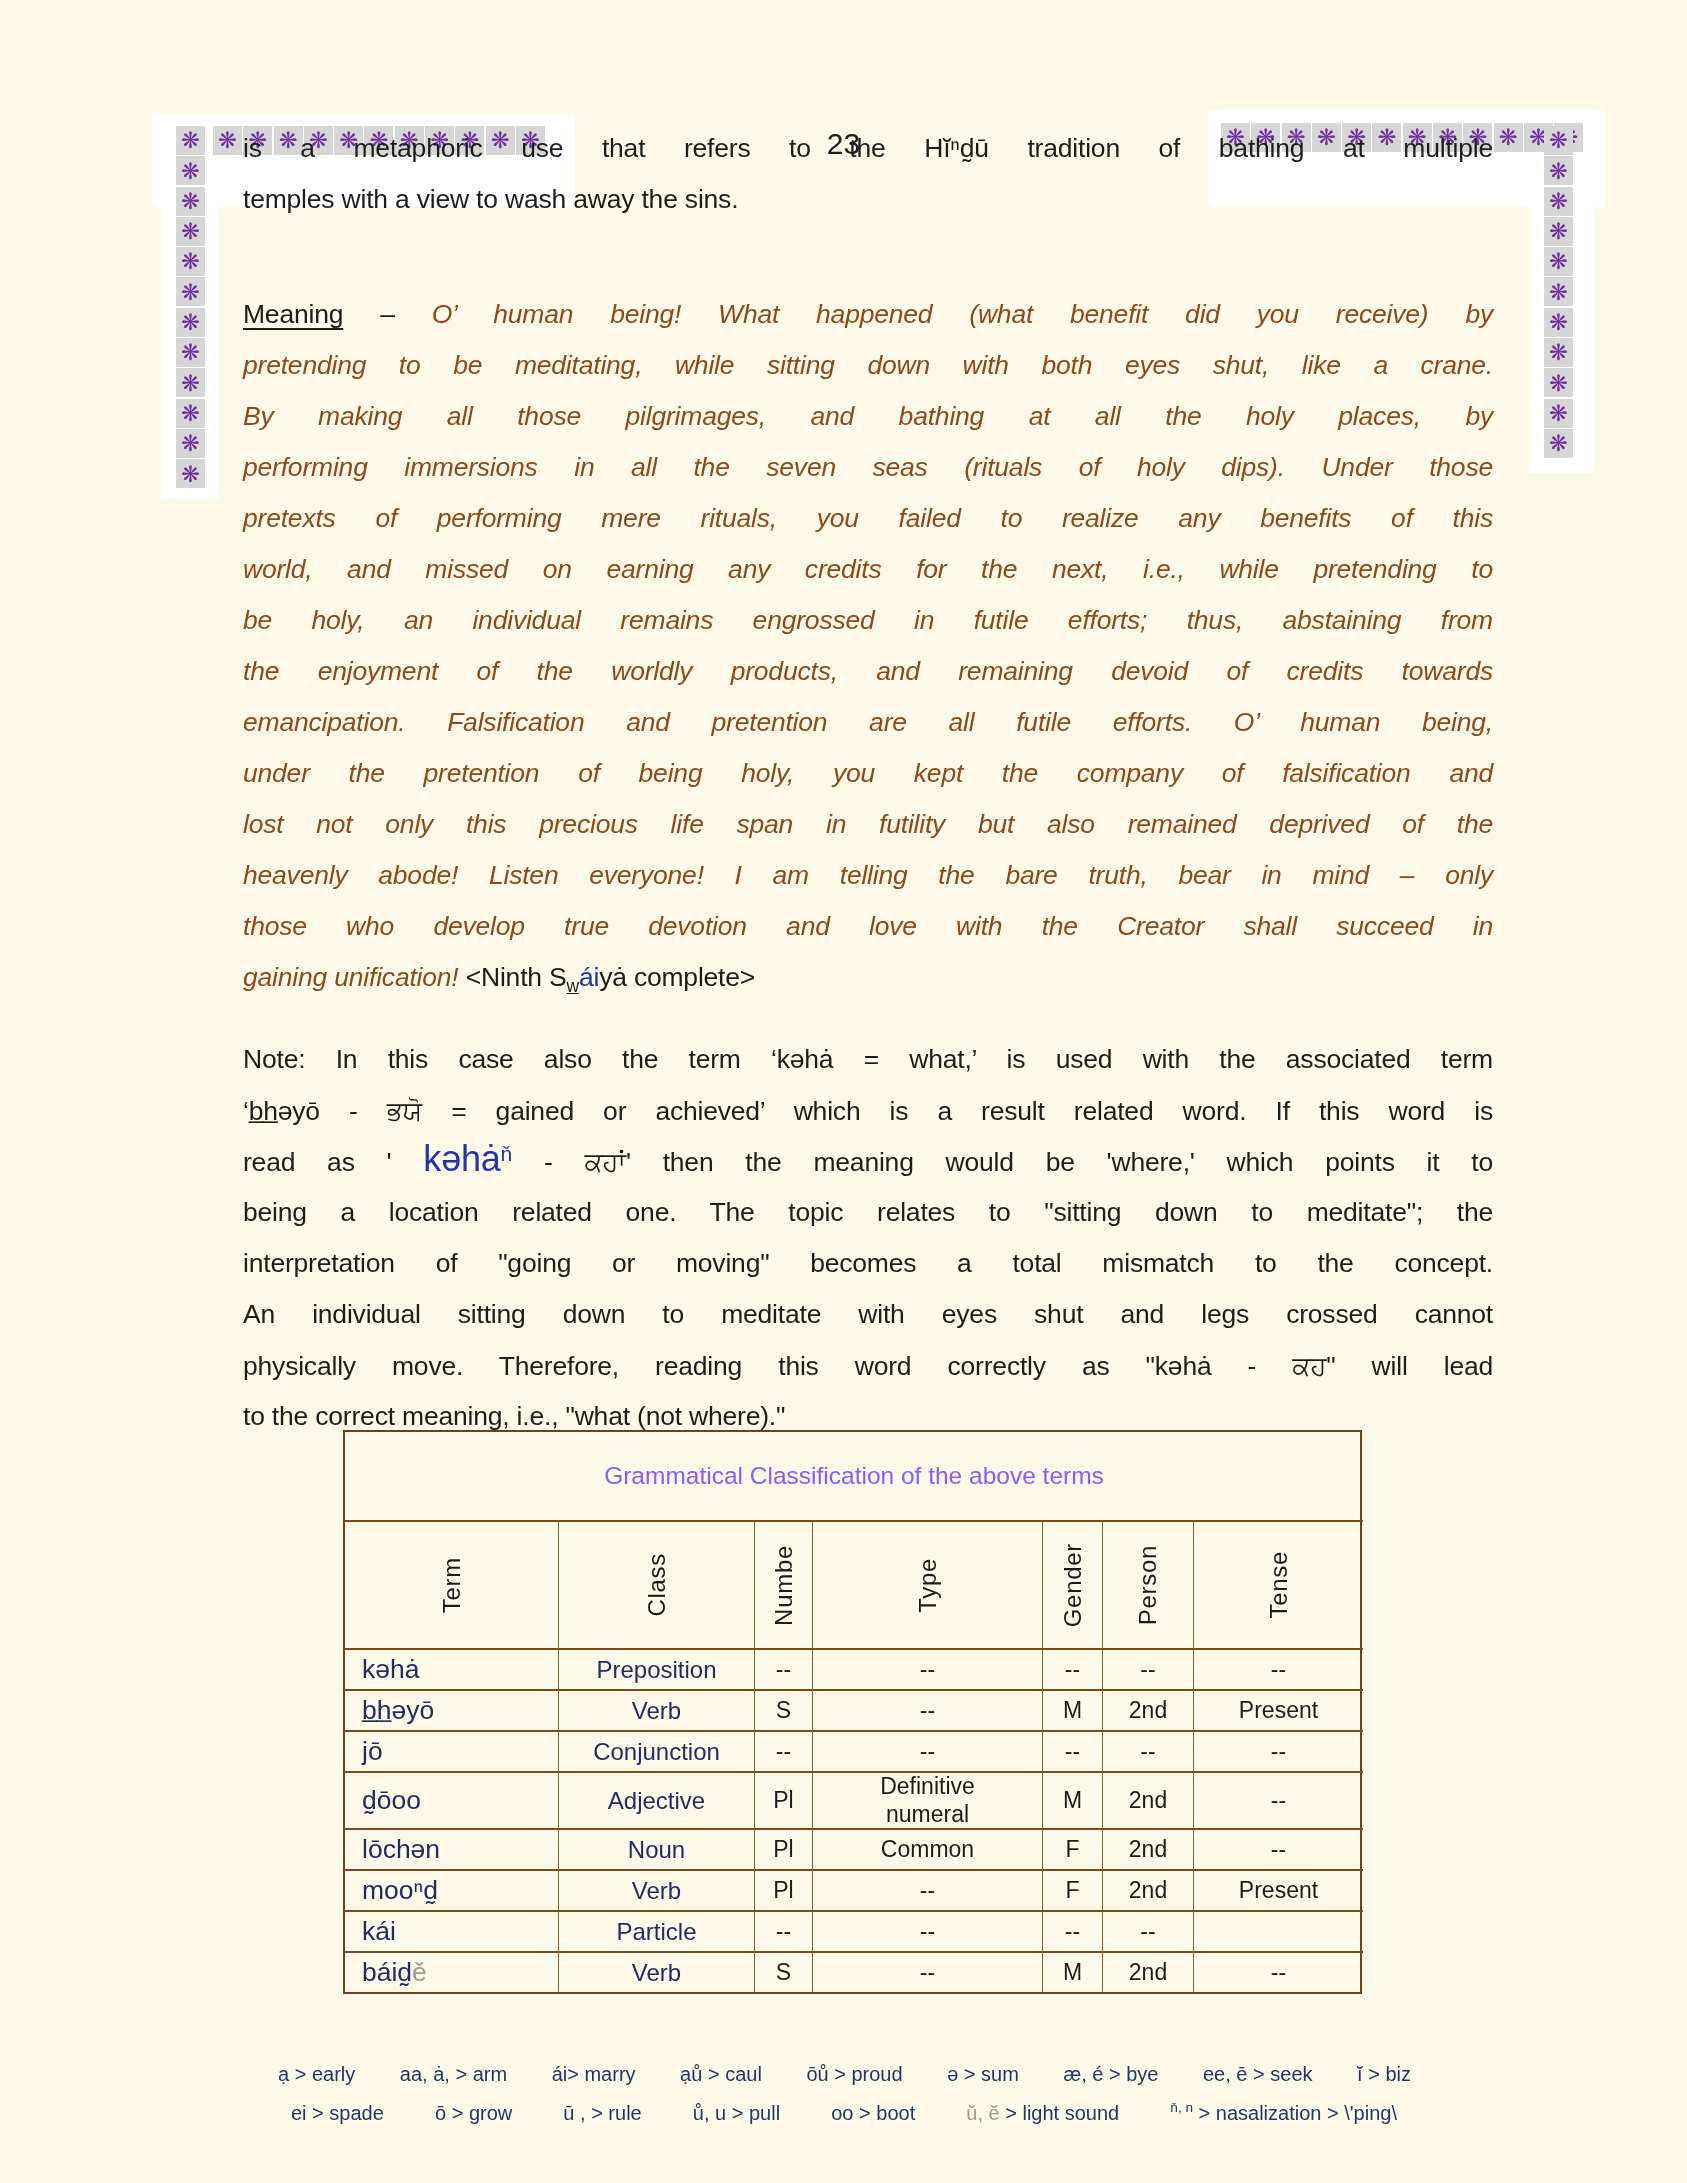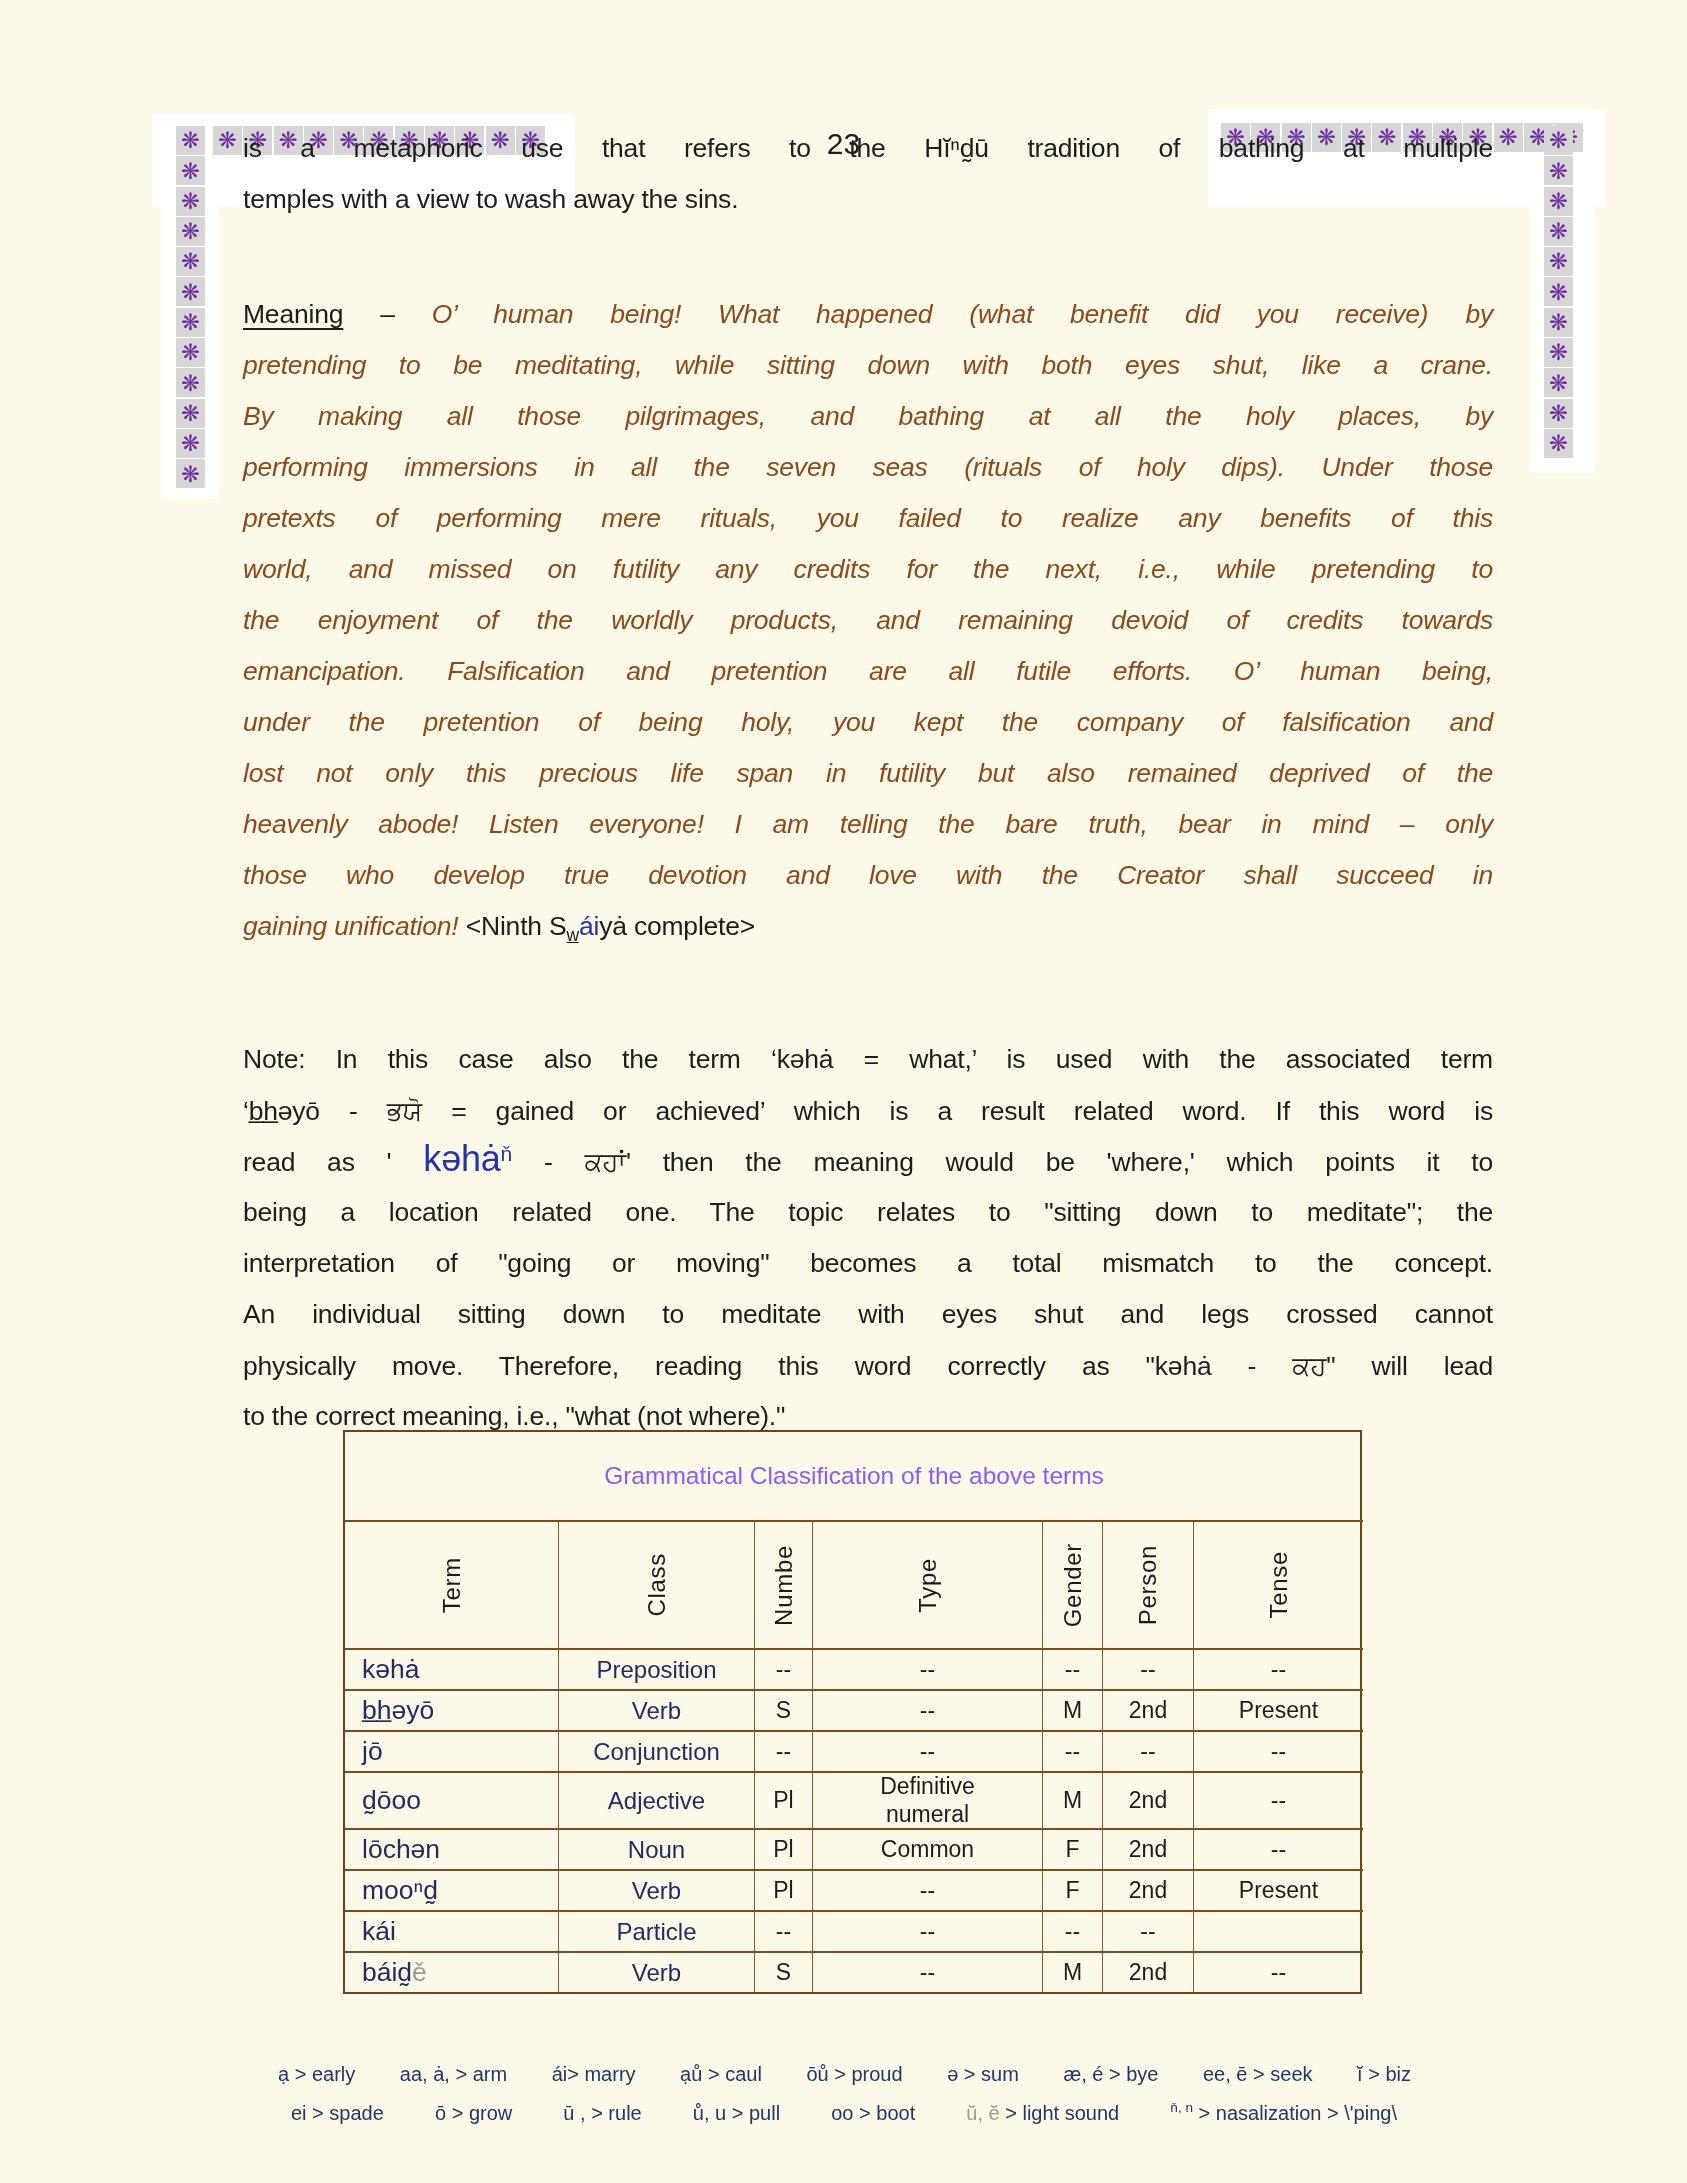--- a/index.html
+++ b/index.html
@@ -163,21 +163,22 @@
   <div id="para1" class="tblock" style="top:123px;">
       <div class="tline"><span>is a metaphoric use that refers to the Hĭⁿd̰ū tradition of bathing at multiple</span></div>
       <div class="tline"><span>temples with a view to wash away the sins.</span></div>
     </div>
   <div id="meaning" class="tblock" style="top:289px;">
       <div class="tline"><span class="s-head">Meaning</span><span class="s-black"> – </span><span>O’ human being! What happened (what benefit did you receive) by</span></div>
       <div class="tline"><span>pretending to be meditating, while sitting down with both eyes shut, like a crane.</span></div>
       <div class="tline"><span>By making all those pilgrimages, and bathing at all the holy places, by</span></div>
       <div class="tline"><span>performing immersions in all the seven seas (rituals of holy dips). Under those</span></div>
       <div class="tline"><span>pretexts of performing mere rituals, you failed to realize any benefits of this</span></div>
-      <div class="tline"><span>world, and missed on futility any credits for the next, i.e., while pretending to</span></div>
+      <div class="tline"><span>world, and missed on earning any credits for the next, i.e., while pretending to</span></div>
+      <div class="tline"><span>be holy, an individual remains engrossed in futile efforts; thus, abstaining from</span></div>
       <div class="tline"><span>the enjoyment of the worldly products, and remaining devoid of credits towards</span></div>
       <div class="tline"><span>emancipation. Falsification and pretention are all futile efforts. O’ human being,</span></div>
       <div class="tline"><span>under the pretention of being holy, you kept the company of falsification and</span></div>
       <div class="tline"><span>lost not only this precious life span in futility but also remained deprived of the</span></div>
       <div class="tline"><span>heavenly abode! Listen everyone! I am telling the bare truth, bear in mind – only</span></div>
       <div class="tline"><span>those who develop true devotion and love with the Creator shall succeed in</span></div>
       <div class="tline"><span>gaining unification! </span><span class="s-plain">&lt;Ninth S</span><span class="s-subw">w</span><span class="s-blueplain">ái</span><span class="s-plain">yȧ complete&gt;</span></div>
     </div>
   <div id="note" class="tblock" style="top:1034px;">
       <div class="tline"><span>Note: In this case also the term ‘kəhȧ = what,’ is used with the associated term</span></div>

